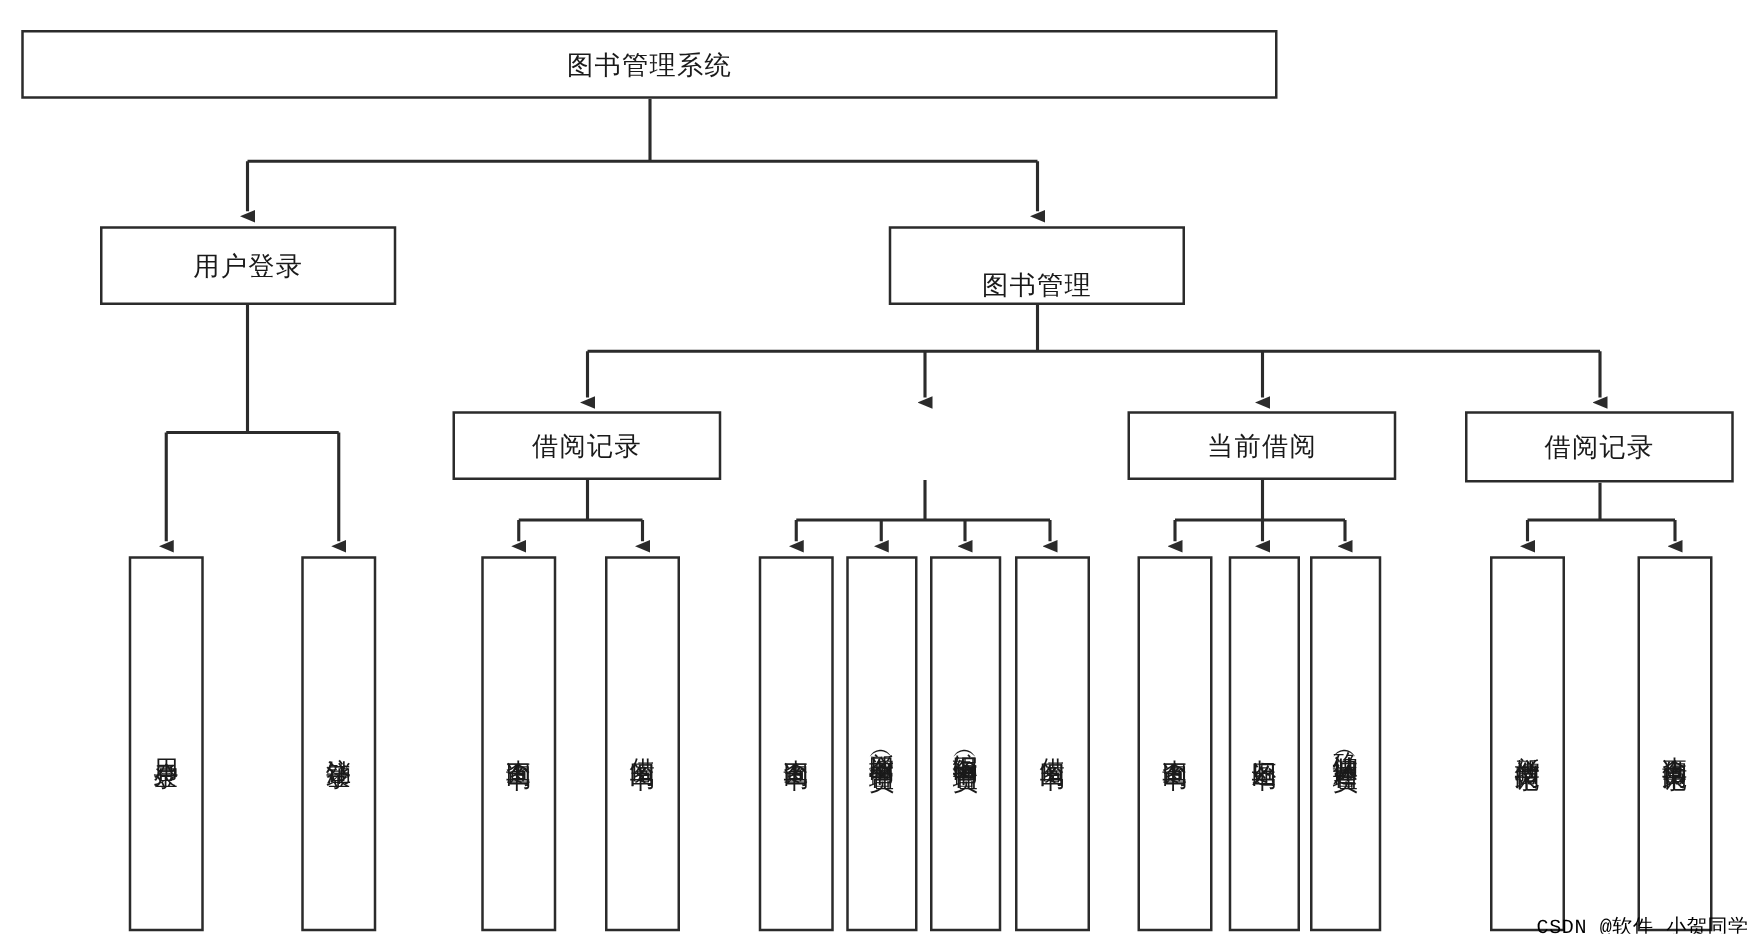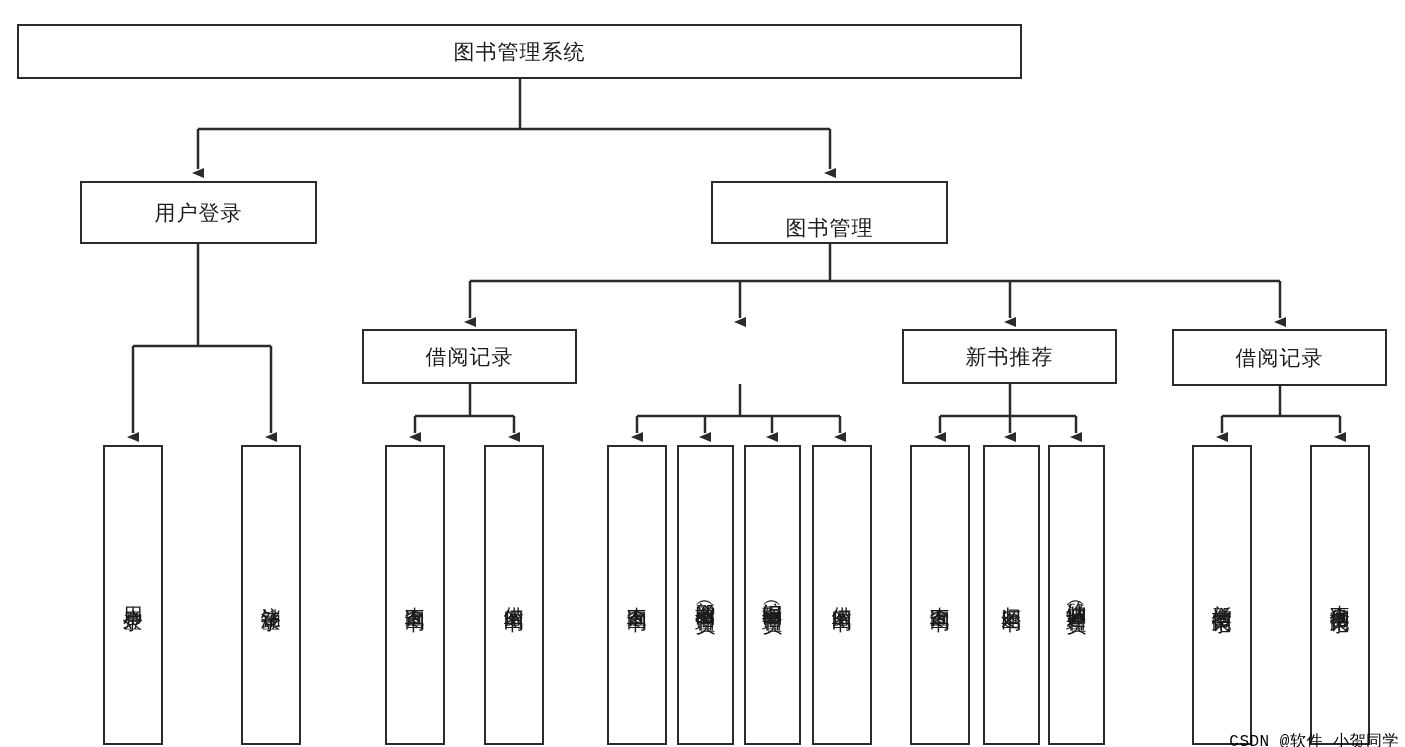--- a/index.html
+++ b/index.html
@@ -112,21 +112,21 @@
     <span class="label">用户登录</span>
   </div>
   <div class="node horiz" style="left:711px;top:170px;width:237px;height:63px;align-items:flex-end;">
     <span class="label">图书管理</span>
   </div>
 
   <div class="node horiz" style="left:362px;top:318px;width:215px;height:55px;">
     <span class="label">借阅记录</span>
   </div>
   <div class="node horiz" style="left:902px;top:318px;width:215px;height:55px;">
-    <span class="label">新书推荐</span>
+    <span class="label">当前借阅</span>
   </div>
   <div class="node horiz" style="left:1172px;top:318px;width:215px;height:57px;text-align:right;">
     <span class="label">借阅记录</span>
   </div>
 
   <div class="node vert" style="left:103px;top:434px;width:60px;height:300px;">
     <span class="label">用户登录</span>
   </div>
   <div class="node vert" style="left:241px;top:434px;width:60px;height:300px;">
     <span class="label">注销登录</span>

